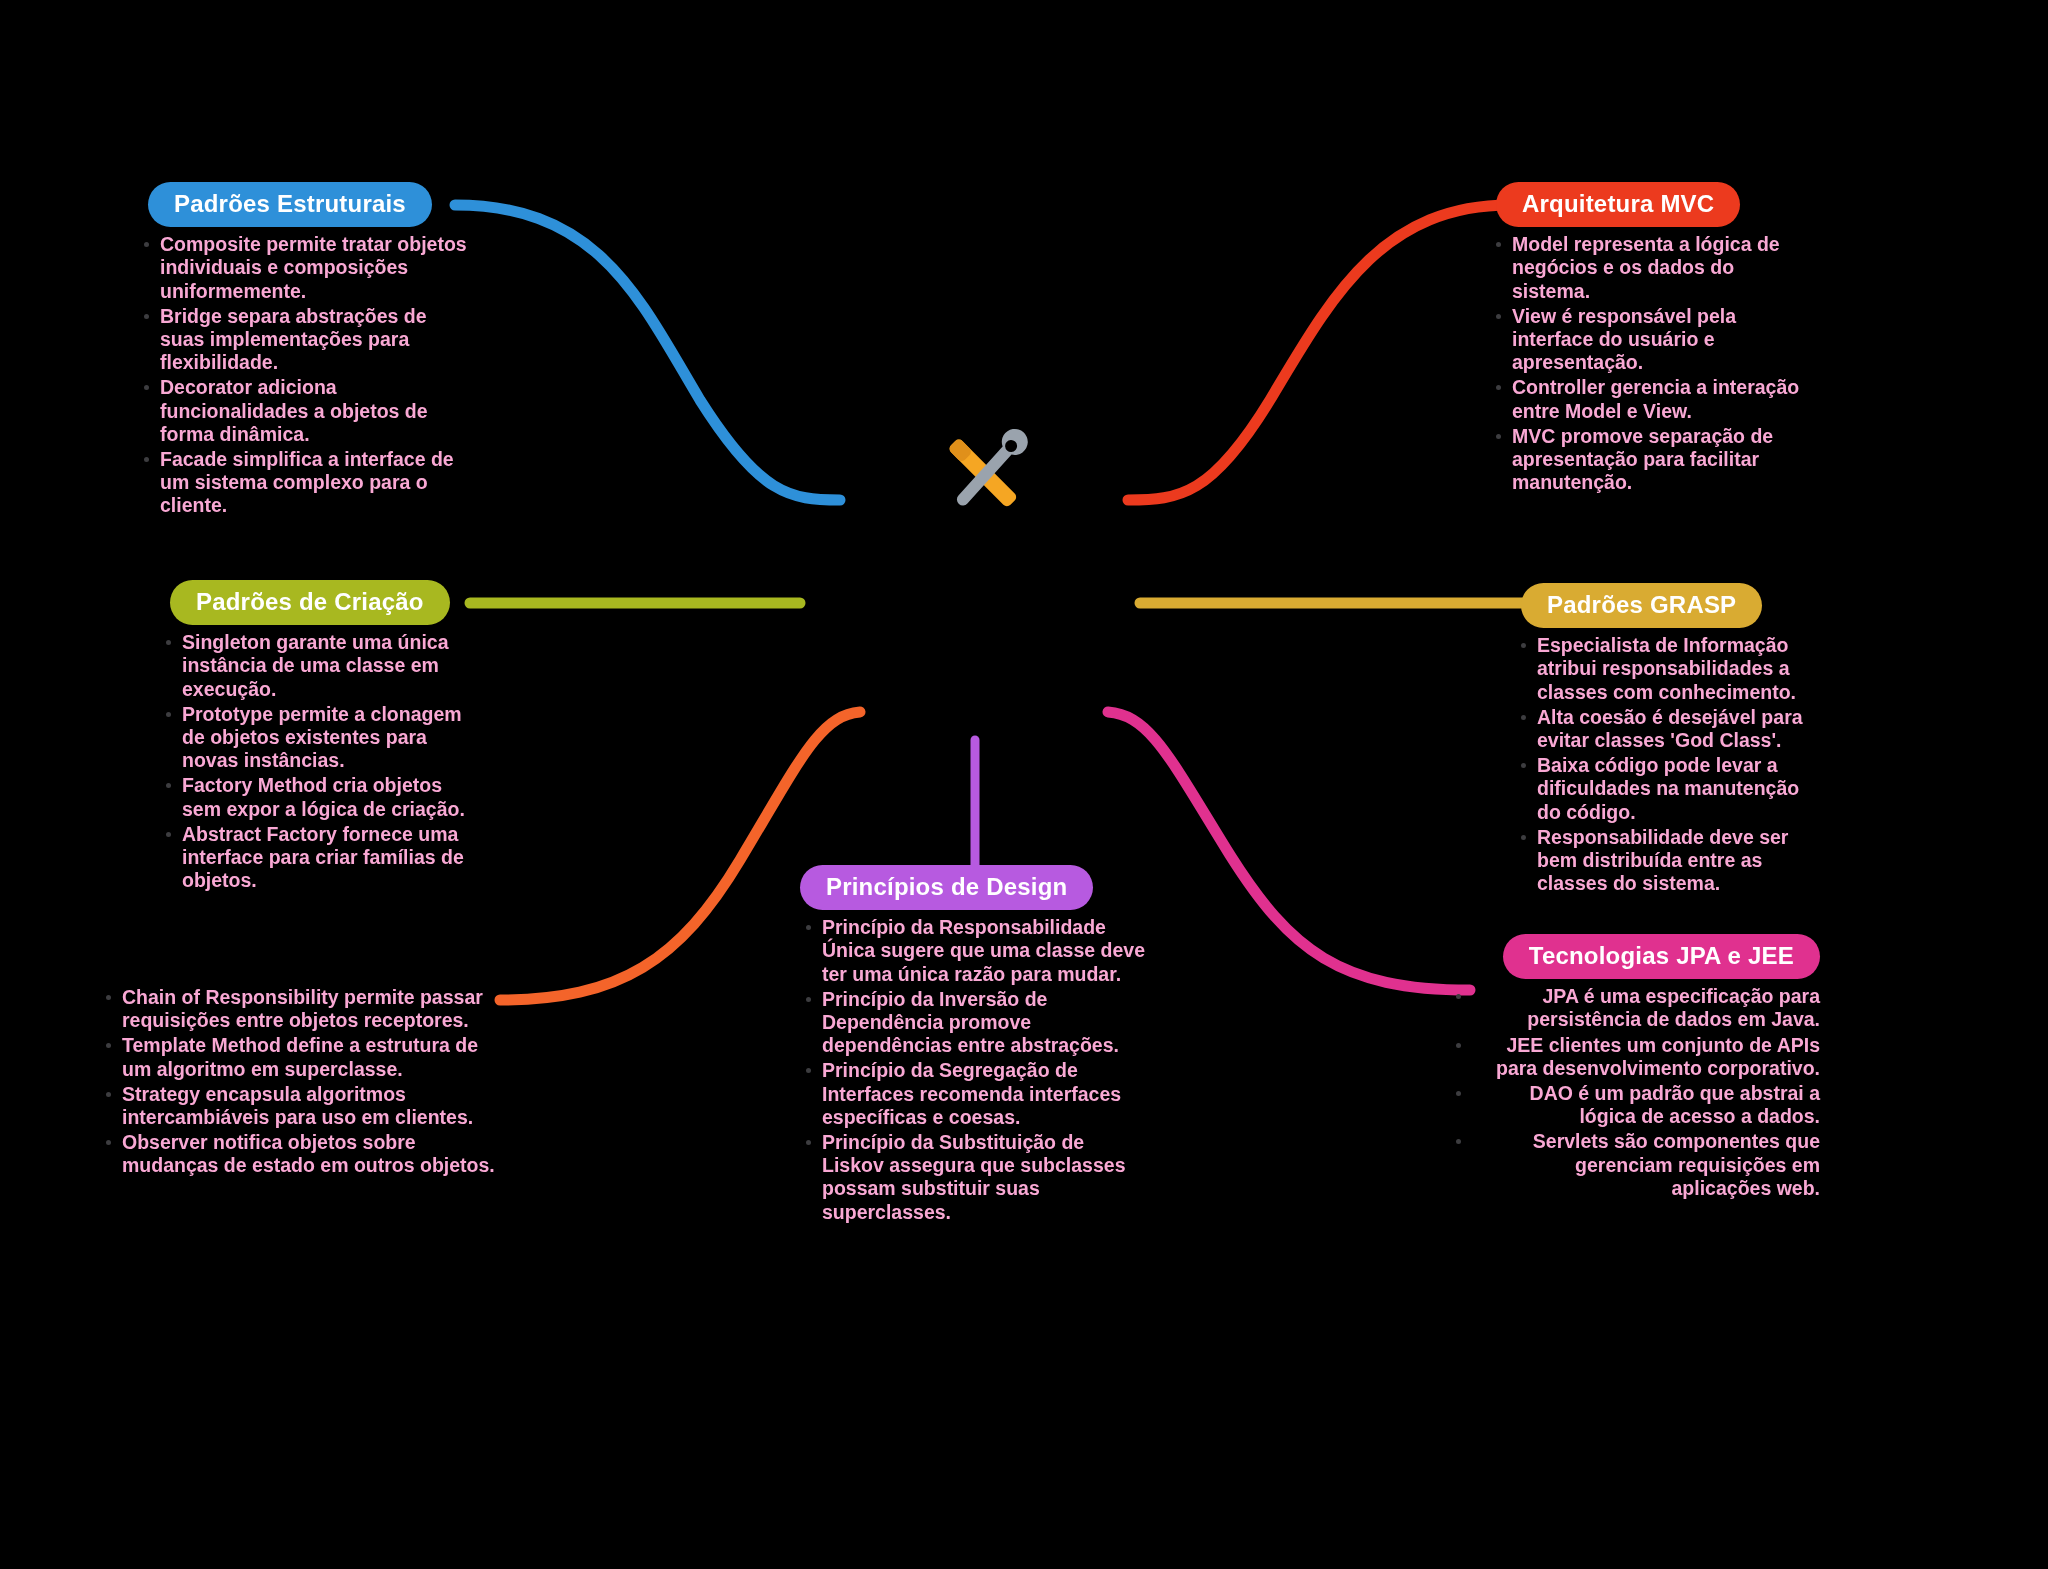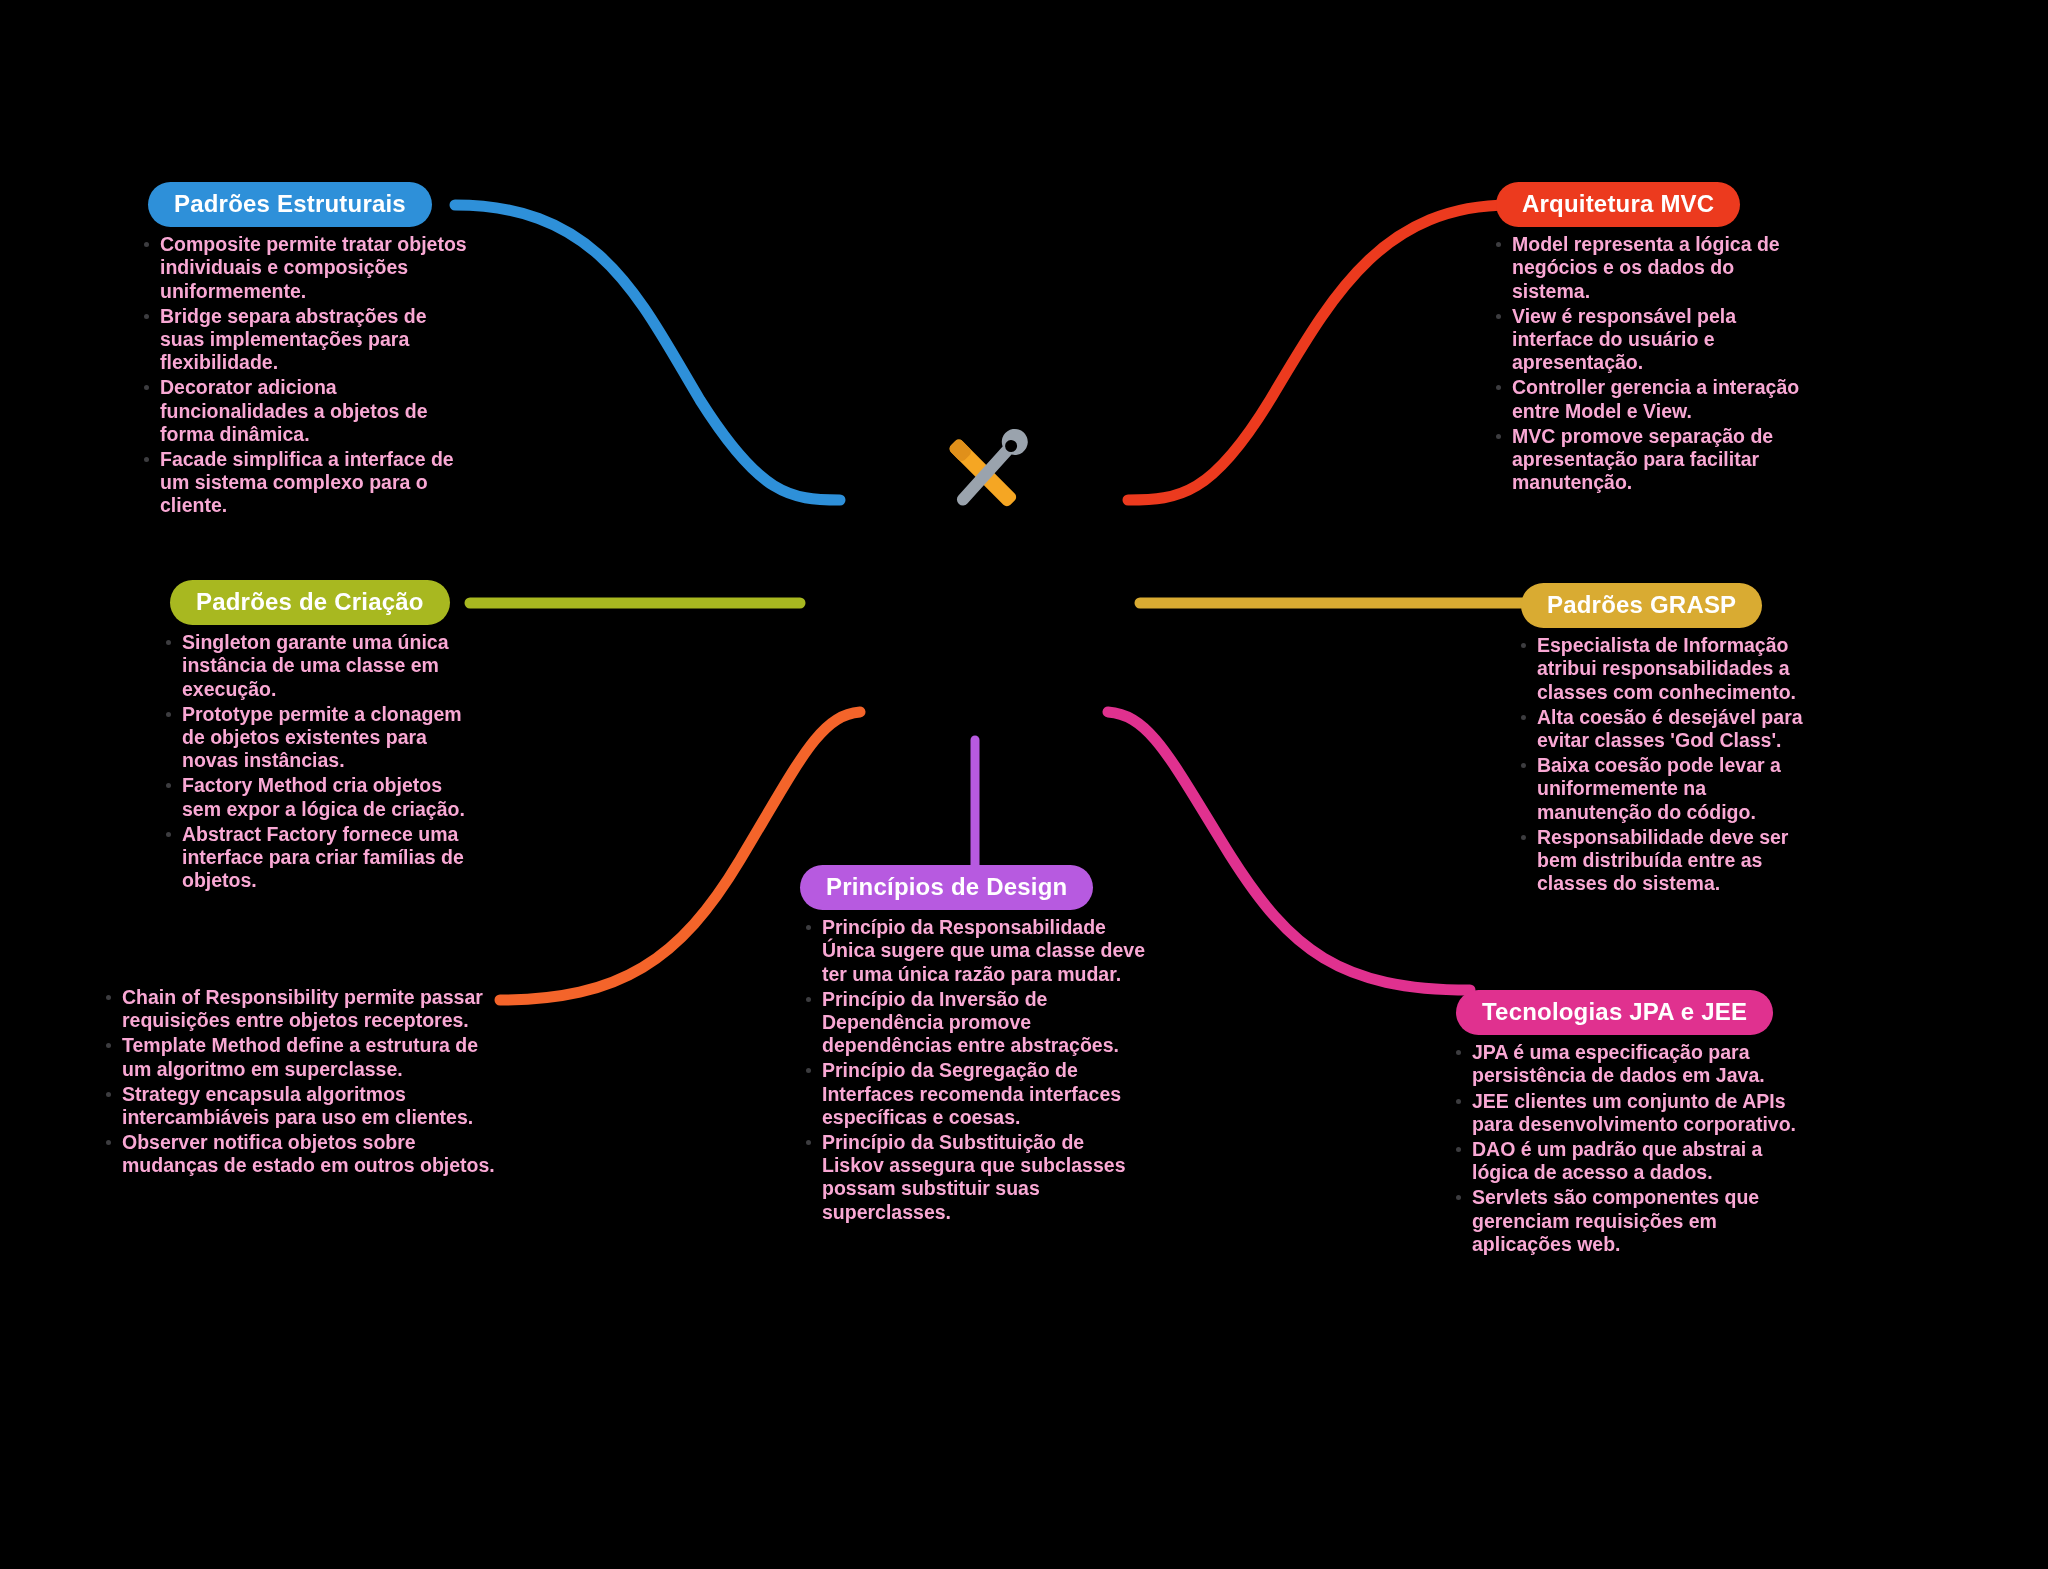--- a/index.html
+++ b/index.html
@@ -19,21 +19,21 @@
   ul.points li::before{content:"";position:absolute;left:6px;top:9px;
                width:5px;height:5px;border-radius:50%;background:#3d3d40;}
 
   
   #b-estruturais{left:138px;top:182px;width:330px;}
   #b-criacao{left:160px;top:580px;width:320px;}
   #b-comportamentais{left:100px;top:980px;width:400px;}
   #b-design{left:800px;top:865px;width:350px;}
   #b-mvc{left:1490px;top:182px;width:320px;}
   #b-grasp{left:1515px;top:583px;width:310px;}
-  #b-jpa{left:1450px;top:990px;width:370px;}
+  #b-jpa{left:1450px;top:934px;width:370px;text-align:right;}
 
   
   .branch.left .pill{margin-left:10px;}
   .branch.right .pill{margin-left:6px;}
 
   #center-icon{position:absolute;left:925px;top:420px;width:120px;height:110px;}
 </style>
 </head>
 <body>
 
@@ -114,21 +114,21 @@
       <li>Controller gerencia a interação entre Model e View.</li>
       <li>MVC promove separação de apresentação para facilitar manutenção.</li>
     </ul>
   </div>
 
   <div class="branch right" id="b-grasp">
     <div class="pill" style="background: rgb(217, 171, 50);">Padrões GRASP</div>
     <ul class="points">
       <li>Especialista de Informação atribui responsabilidades a classes com conhecimento.</li>
       <li>Alta coesão é desejável para evitar classes 'God Class'.</li>
-      <li>Baixa coesão pode levar a uniformemente na manutenção do código.</li>
+      <li>Baixa código pode levar a dificuldades na manutenção do código.</li>
       <li>Responsabilidade deve ser bem distribuída entre as classes do sistema.</li>
     </ul>
   </div>
 
   <div class="branch right" id="b-jpa">
     <div class="pill" style="background: rgb(224, 49, 143);">Tecnologias JPA e JEE</div>
     <ul class="points">
       <li>JPA é uma especificação para persistência de dados em Java.</li>
       <li>JEE clientes um conjunto de APIs para desenvolvimento corporativo.</li>
       <li>DAO é um padrão que abstrai a lógica de acesso a dados.</li>

